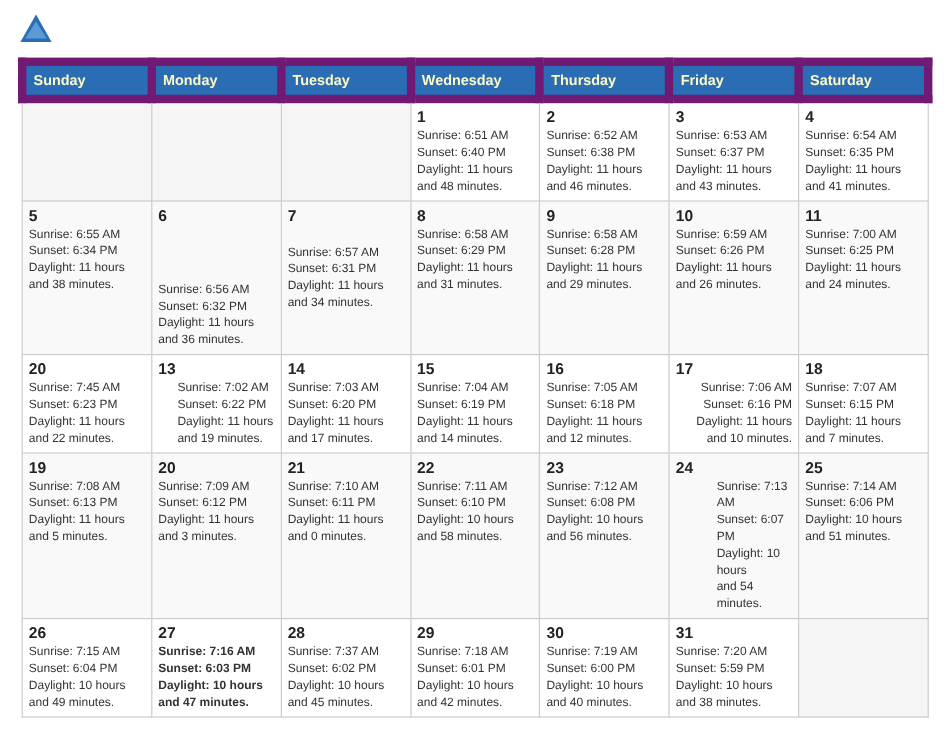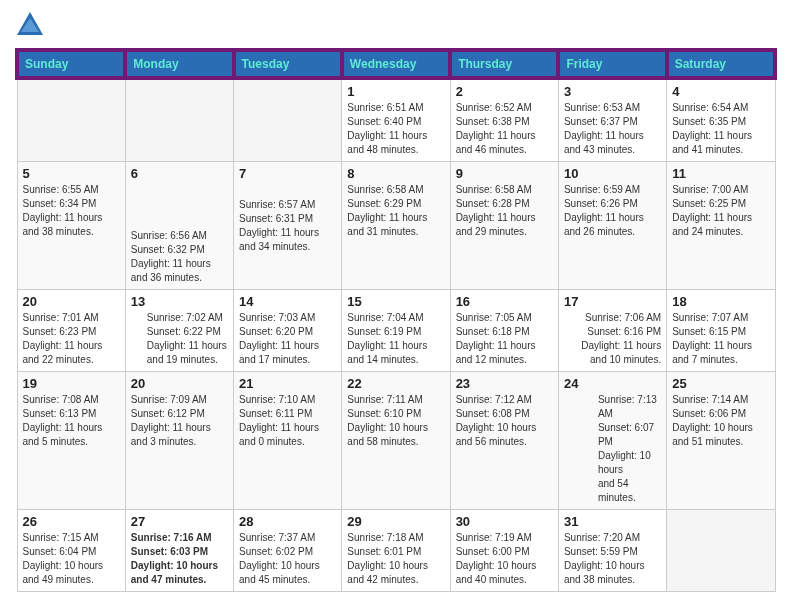--- a/index.html
+++ b/index.html
@@ -57,26 +57,26 @@
       font-size: 14px;
       color: #444;
     }
     .calendar {
       width: 100%;
       border-collapse: collapse;
       table-layout: fixed;
     }
     .calendar th {
       background-color: #2a6db5;
-      color: #5eead4;
+      color: #fef9c3;
       text-align: left;
       padding: 5px 6px;
       font-size: 12px;
       font-weight: bold;
-      border: 4px solid #701a75;
+      border: 7px solid #701a75;
     }
     .calendar td {
       border: 1px solid #ccc;
       vertical-align: top;
       padding: 4px 5px;
       height: 82px;
       background: #fff;
       font-size: 10.5px;
       color: #333;
     }
@@ -213,21 +213,21 @@
             <span class="day-number">11</span>
             <div class="day-info" style="white-space: pre-line;">Sunrise: 7:00 AM
 Sunset: 6:25 PM
 Daylight: 11 hours
 and 24 minutes.</div>
           </td>
         </tr>
         <tr>
           <td>
             <span class="day-number">20</span>
-            <div class="day-info" style="white-space: pre-line;">Sunrise: 7:01 AM
+            <div class="day-info" style="white-space: pre-line;">Sunrise: 7:45 AM
 Sunset: 6:23 PM
 Daylight: 11 hours
 and 22 minutes.</div>
           </td>
           <td>
             <span class="day-number">13</span>
             <div class="day-info" style="white-space: pre-line; margin-left: 16px;">Sunrise: 7:02 AM
 Sunset: 6:22 PM
 Daylight: 11 hours
 and 19 minutes.</div>

